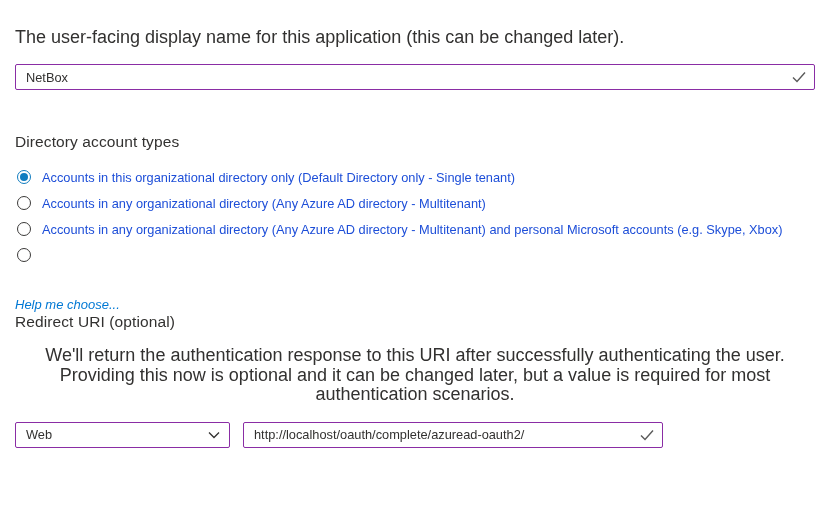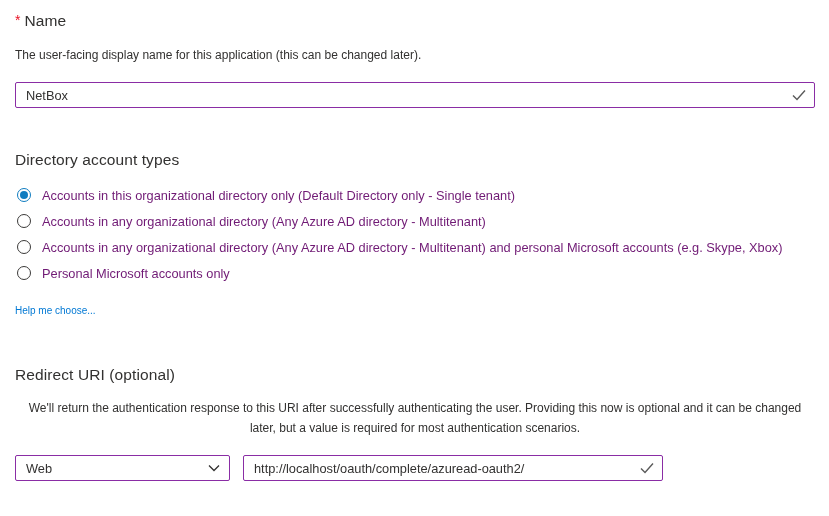--- a/index.html
+++ b/index.html
@@ -18,21 +18,21 @@
     color: #323130;
     letter-spacing: 0.1px;
   }
   .required-star {
     color: #e81123;
     margin-right: 4px;
     font-size: 14px;
     vertical-align: 1px;
   }
   .desc-text {
-    font-size: 12px;
+    font-size: 18px;
     color: #323130;
     line-height: 19px;
   }
 
   
   .name-heading { margin-top: 0; }
   .name-desc { margin-top: 16px; }
   .input-wrap {
     position: relative;
     margin-top: 17px;
@@ -85,35 +85,36 @@
     content: "";
     position: absolute;
     left: 50%; top: 50%;
     width: 8px; height: 8px;
     border-radius: 50%;
     background: #0f7cc0;
     transform: translate(-50%, -50%);
   }
   .radio-label {
     font-size: 12.8px;
-    color: #701a75;
+    color: #1d4ed8;
     white-space: nowrap;
   }
 
   .help-link {
     display: inline-block;
-    margin-top: 19px;
-    font-size: 10px;
+    margin-top: 29px;
+    font-size: 13px;
     color: #0078d4;
     text-decoration: none;
     cursor: pointer;
-  }
-
-  
-  .redirect-heading { margin-top: 48px; }
+    font-style: italic;
+  }
+
+  
+  .redirect-heading { }
   .redirect-desc {
     margin-top: 15px;
     width: 800px;
     line-height: 19.5px;
     text-align: center;
   }
   .redirect-row {
     margin-top: 17px;
     display: flex;
     align-items: center;
@@ -142,21 +143,20 @@
     margin-left: 13px;
     width: 420px; height: 26px;
   }
 </style>
 </head>
 <body>
 
 <div class="page">
 
   
-  <div class="section-heading name-heading"><span class="required-star">*</span><span>Name</span></div>
 
   <div class="desc-text name-desc">The user-facing display name for this application (this can be changed later).</div>
 
   <div class="input-wrap">
     <input class="text-input" type="text" value="NetBox" style="">
     <svg class="check-icon" viewBox="0 0 14 12">
         <path d="M1 6.5 L5 10.5 L13 1.5" fill="none" stroke="#5a5a5a" stroke-width="1.4"></path>
       </svg>
   </div>
 
@@ -172,21 +172,20 @@
     <div class="radio-row">
       <span class="radio-circle"></span>
       <span class="radio-label">Accounts in any organizational directory (Any Azure AD directory - Multitenant)</span>
     </div>
     <div class="radio-row">
       <span class="radio-circle"></span>
       <span class="radio-label">Accounts in any organizational directory (Any Azure AD directory - Multitenant) and personal Microsoft accounts (e.g. Skype, Xbox)</span>
     </div>
     <div class="radio-row">
       <span class="radio-circle"></span>
-      <span class="radio-label">Personal Microsoft accounts only</span>
     </div>
   </div>
 
   <a class="help-link">Help me choose...</a>
 
   
   <div class="section-heading redirect-heading">Redirect URI (optional)</div>
 
   <div class="desc-text redirect-desc">We'll return the authentication response to this URI after successfully authenticating the user. Providing this now is optional and it can be changed later, but a value is required for most authentication scenarios.</div>
 

